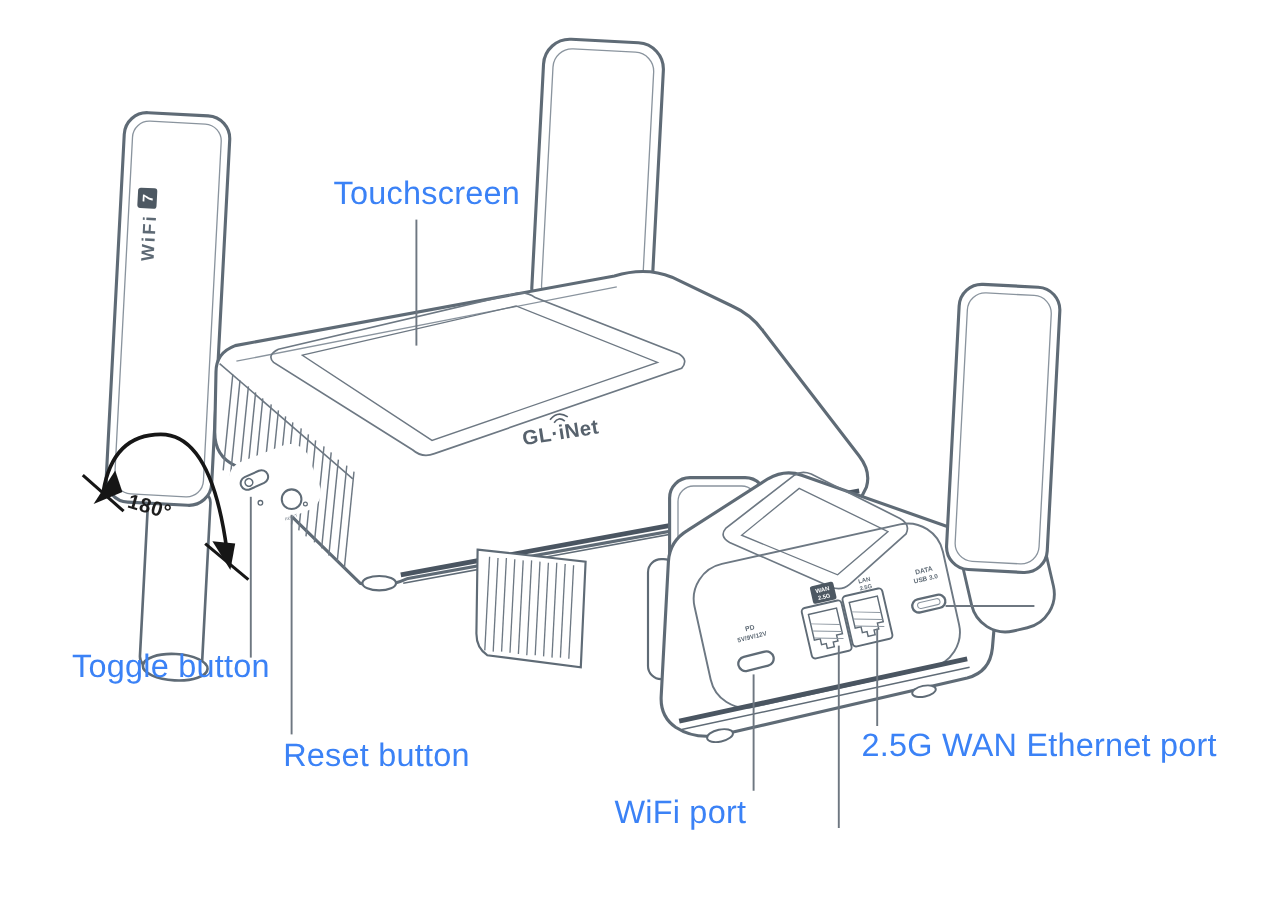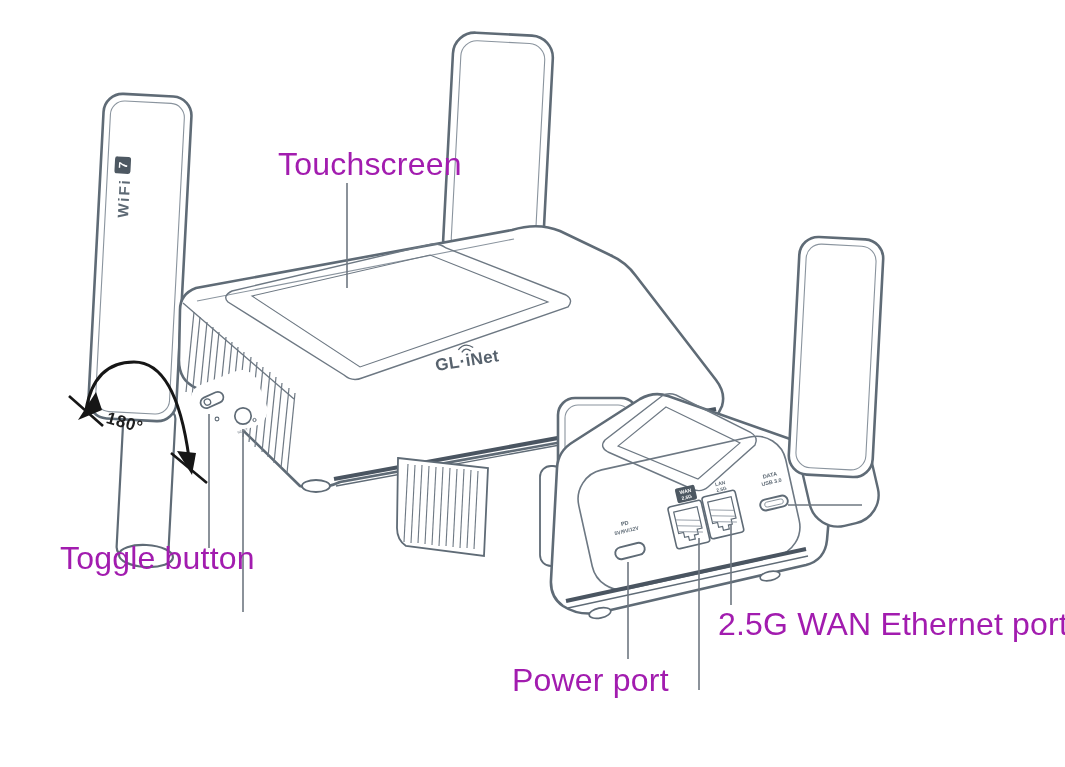--- a/index.html
+++ b/index.html
@@ -1,19 +1,19 @@
 <!DOCTYPE html>
 <html><head>
 <meta charset="utf-8">
 <style>
   html,body{margin:0;padding:0;background:#fff;}
   .canvas{position:relative;width:1065px;height:767px;background:#ffffff;overflow:hidden;
           font-family:"Liberation Sans",sans-serif;}
   .art{position:absolute;left:0;top:0;}
-  .callout{position:absolute;font-size:32px;color:#a21caf;white-space:nowrap;letter-spacing:.2px;}
+  .callout{position:absolute;font-size:27px;color:#3b82f6;white-space:nowrap;letter-spacing:.2px;}
   .angle-label{position:absolute;font-size:17px;font-weight:600;color:#1d1d1d;
                transform:rotate(16deg);letter-spacing:.5px;}
   svg text{font-family:"Liberation Sans",sans-serif;}
   .port-tiny{fill:#5d6974;font-weight:600;}
   .badge-tiny{fill:#ffffff;font-weight:700;}
   .logo-text{fill:#57626d;font-weight:700;letter-spacing:.4px;}
   .wifi-text{fill:#5d6974;font-weight:600;letter-spacing:2px;}
   .reset-tiny{fill:#6a7580;}
 </style>
 </head>
@@ -211,17 +211,18 @@
     <line x1="243" y1="429" x2="243" y2="612"></line>
     <line x1="628" y1="562" x2="628" y2="659"></line>
     <line x1="699" y1="538" x2="699" y2="690"></line>
     <line x1="731" y1="524" x2="731" y2="605"></line>
     <line x1="788" y1="505" x2="862" y2="505"></line>
   </g>
 </svg>
 
 <div class="callout" style="left:278px;top:146px">Touchscreen</div>
 <div class="callout" style="left:60px;top:540px">Toggle button</div>
-<div class="callout" style="left:512px;top:662px">Power port</div>
+<div class="callout" style="left:236px;top:614px">Reset button</div>
+<div class="callout" style="left:512px;top:662px">WiFi port</div>
 <div class="callout" style="left:718px;top:606px">2.5G WAN Ethernet port</div>
 <div class="angle-label" style="left:106px;top:413px">180°</div>
 
 </div>
 
 </body></html>

